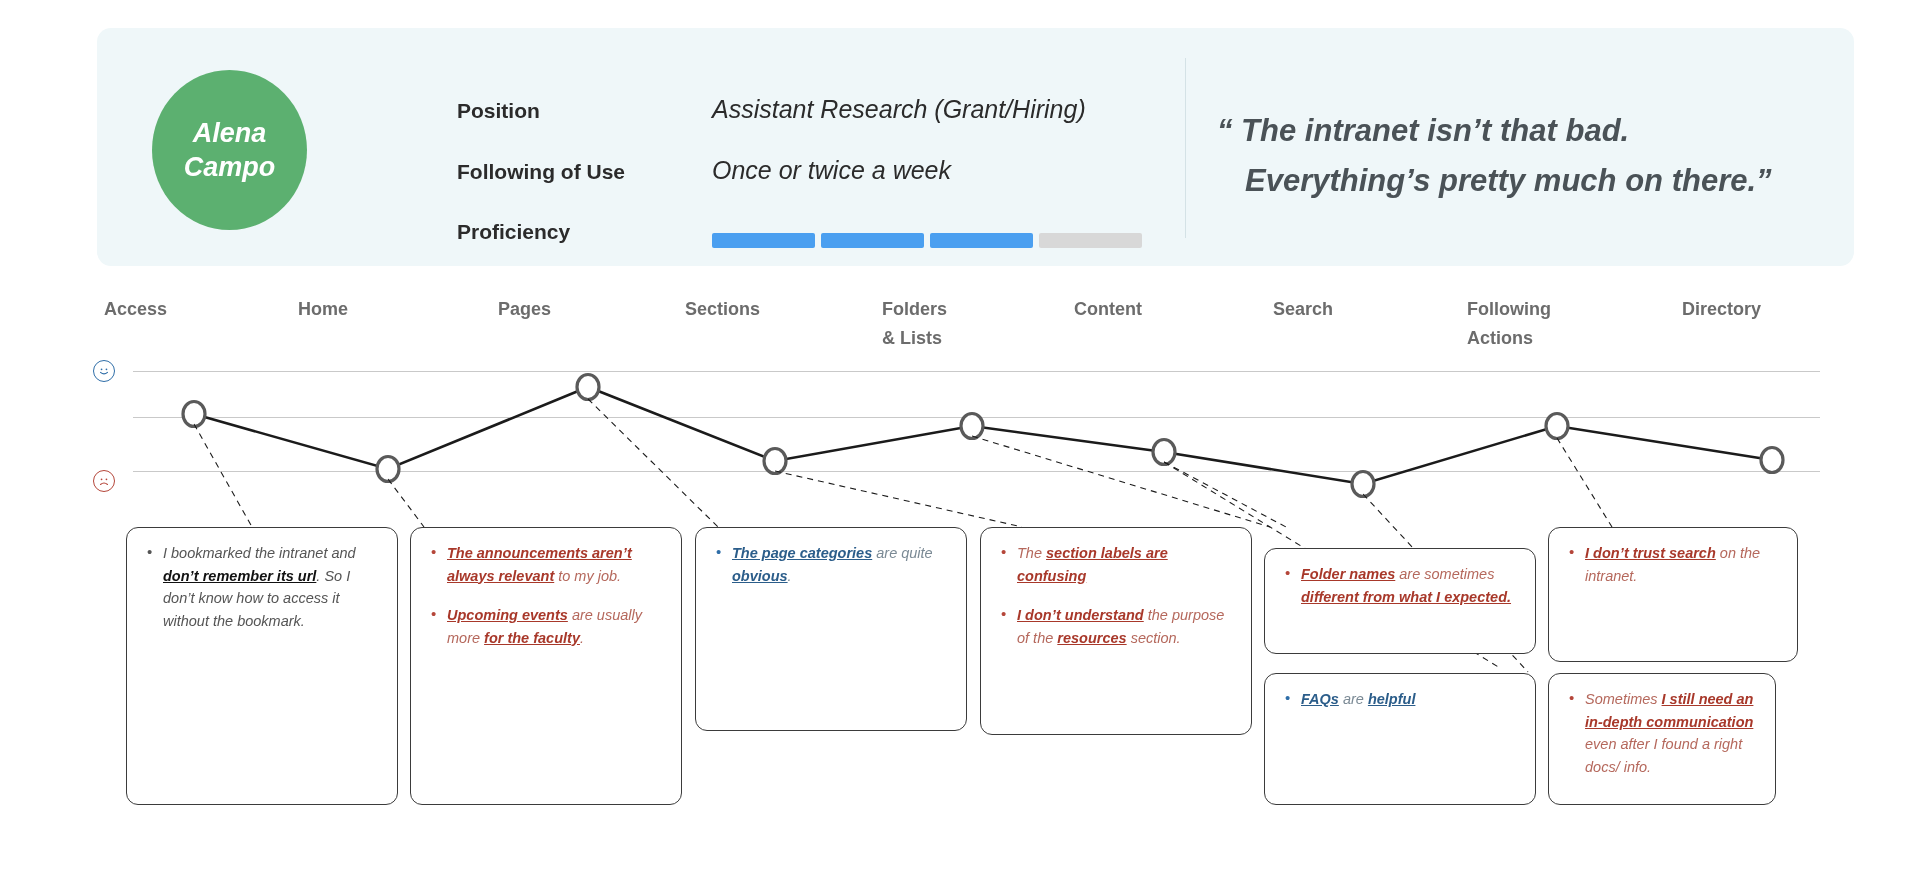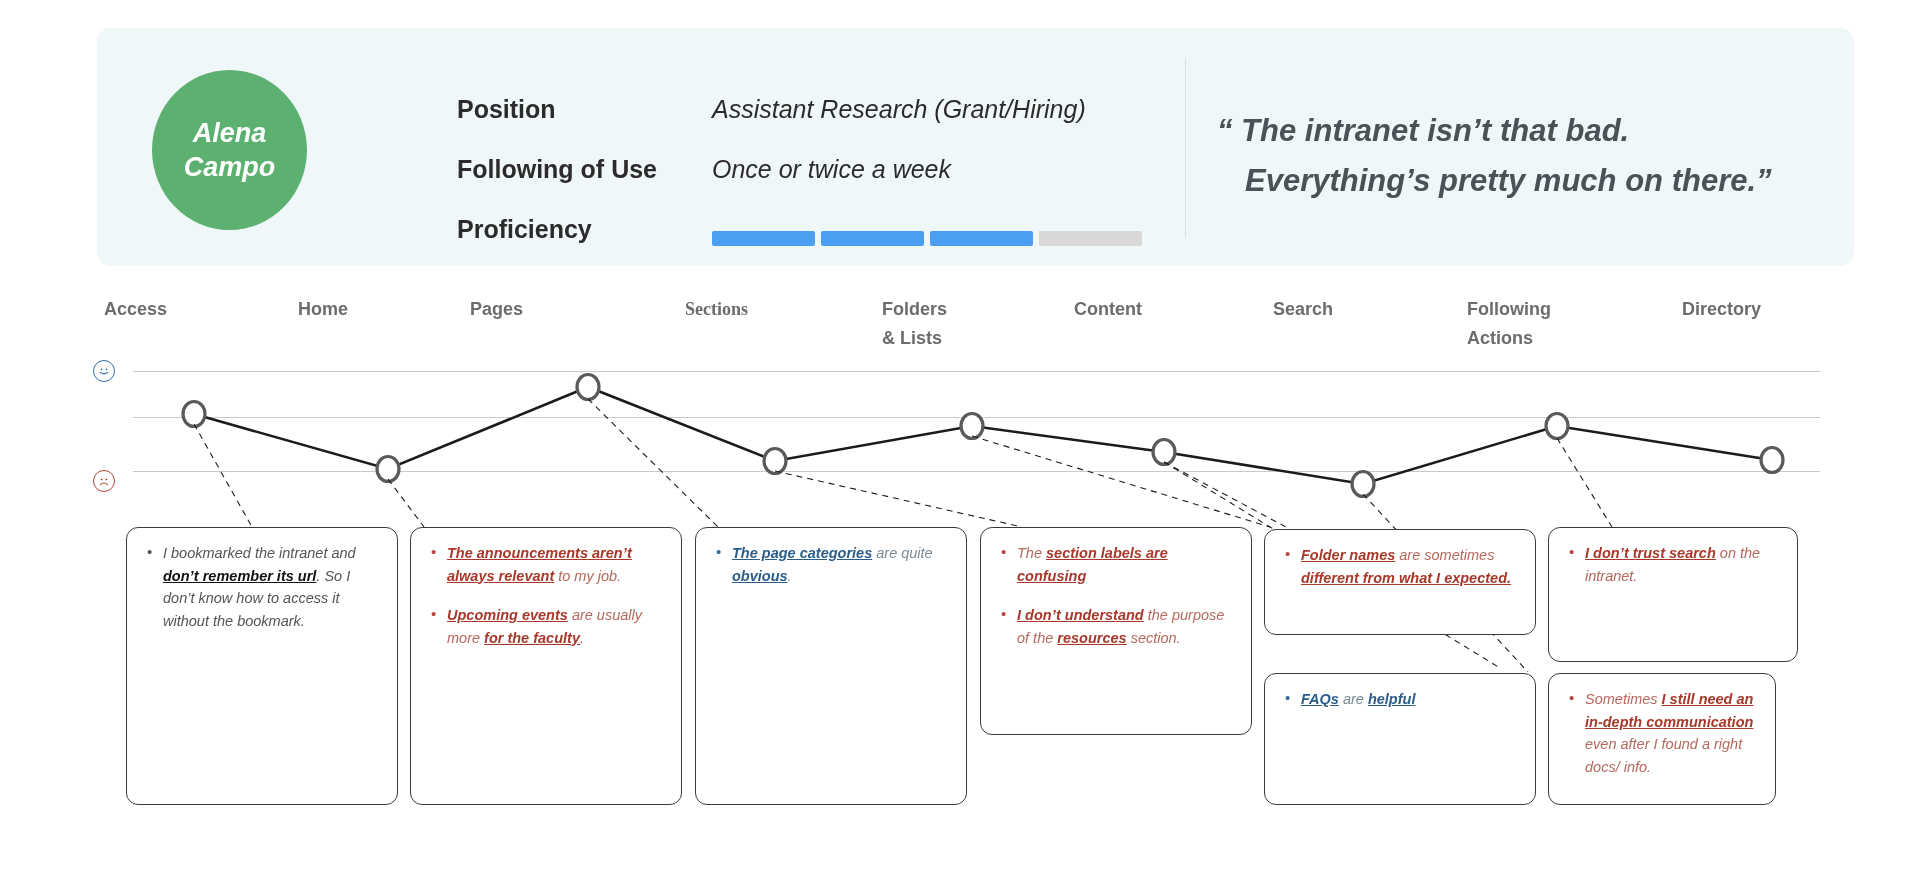--- a/index.html
+++ b/index.html
@@ -30,21 +30,21 @@
     font-style: italic; font-weight: bold;
     font-size: 27px; line-height: 34px;
     text-align: center;
   }
   .avatar .a-line { display:block; }
 
   .fields { position: absolute; left: 360px; top: 56px; }
   .field-row { display: flex; align-items: baseline; margin-bottom: 9px; }
   .field-label {
     width: 255px;
-    font-size: 25px; font-weight: bold;
+    font-size: 21px; font-weight: bold;
     color: #2b2b2b;
     line-height: 51px;
   }
   .field-value {
     font-size: 25px; font-style: italic;
     color: #2b2b2b;
     line-height: 51px;
     white-space: nowrap;
   }
 
@@ -175,24 +175,24 @@
 
 </div>
 
 <div class="stage-headers" id="stage-headers">
     <div class="stage-head" style="left: 104px; top: 0px;">
       <div>Access</div>
     </div>
     <div class="stage-head" style="left: 298px; top: 0px;">
       <div>Home</div>
     </div>
-    <div class="stage-head" style="left: 470px; top: 0px;">
+    <div class="stage-head" style="left: 498px; top: 0px;">
       <div>Pages</div>
     </div>
-    <div class="stage-head" style="left: 685px; top: 0px; font-family: Liberation Serif, serif;">
+    <div class="stage-head" style="left: 685px; top: 0px;">
       <div>Sections</div>
     </div>
     <div class="stage-head" style="left: 882px; top: 0px;">
       <div>Folders</div>
       <div>&amp; Lists</div>
     </div>
     <div class="stage-head" style="left: 1074px; top: 0px;">
       <div>Content</div>
     </div>
     <div class="stage-head" style="left: 1273px; top: 0px;">
@@ -255,32 +255,32 @@
       <ul class="bullets c-neutral">
         <li><span>I bookmarked the intranet and </span><span class="hl hl-black">don’t remember its url</span><span>. So I don’t know how to access it without the bookmark.</span></li>
       </ul>
     </div>
     <div class="card" style="left: 410px; top: 527px; width: 272px; height: 278px;">
       <ul class="bullets c-red">
         <li><span class="hl hl-red">The announcements aren’t always relevant</span><span> to my job.</span></li>
         <li><span class="hl hl-red">Upcoming events</span><span> are usually more </span><span class="hl hl-red">for the faculty</span><span>.</span></li>
       </ul>
     </div>
-    <div class="card" style="left: 695px; top: 527px; width: 272px; height: 278px;">
+    <div class="card" style="left: 695px; top: 527px; width: 272px; height: 204px;">
       <ul class="bullets c-blue">
         <li><span class="hl hl-blue">The page categories</span><span> are quite </span><span class="hl hl-blue">obvious</span><span>.</span></li>
       </ul>
     </div>
     <div class="card" style="left: 980px; top: 527px; width: 272px; height: 208px;">
       <ul class="bullets c-red">
         <li><span>The </span><span class="hl hl-red">section labels are confusing</span><span> </span></li>
         <li><span class="hl hl-red">I don’t understand</span><span> the purpose of the </span><span class="hl hl-red">resources</span><span> section.</span></li>
       </ul>
     </div>
-    <div class="card" style="left: 1264px; top: 529px; width: 272px; height: 106px;">
+    <div class="card" style="left: 1264px; top: 548px; width: 272px; height: 106px;">
       <ul class="bullets c-red">
         <li><span class="hl hl-red">Folder names</span><span> are sometimes </span><span class="hl hl-red">different from what I expected.</span></li>
       </ul>
     </div>
     <div class="card" style="left: 1548px; top: 527px; width: 250px; height: 135px;">
       <ul class="bullets c-red">
         <li><span class="hl hl-red">I don’t trust search</span><span> on the intranet.</span></li>
       </ul>
     </div>
     <div class="card" style="left: 1264px; top: 673px; width: 272px; height: 132px;">

